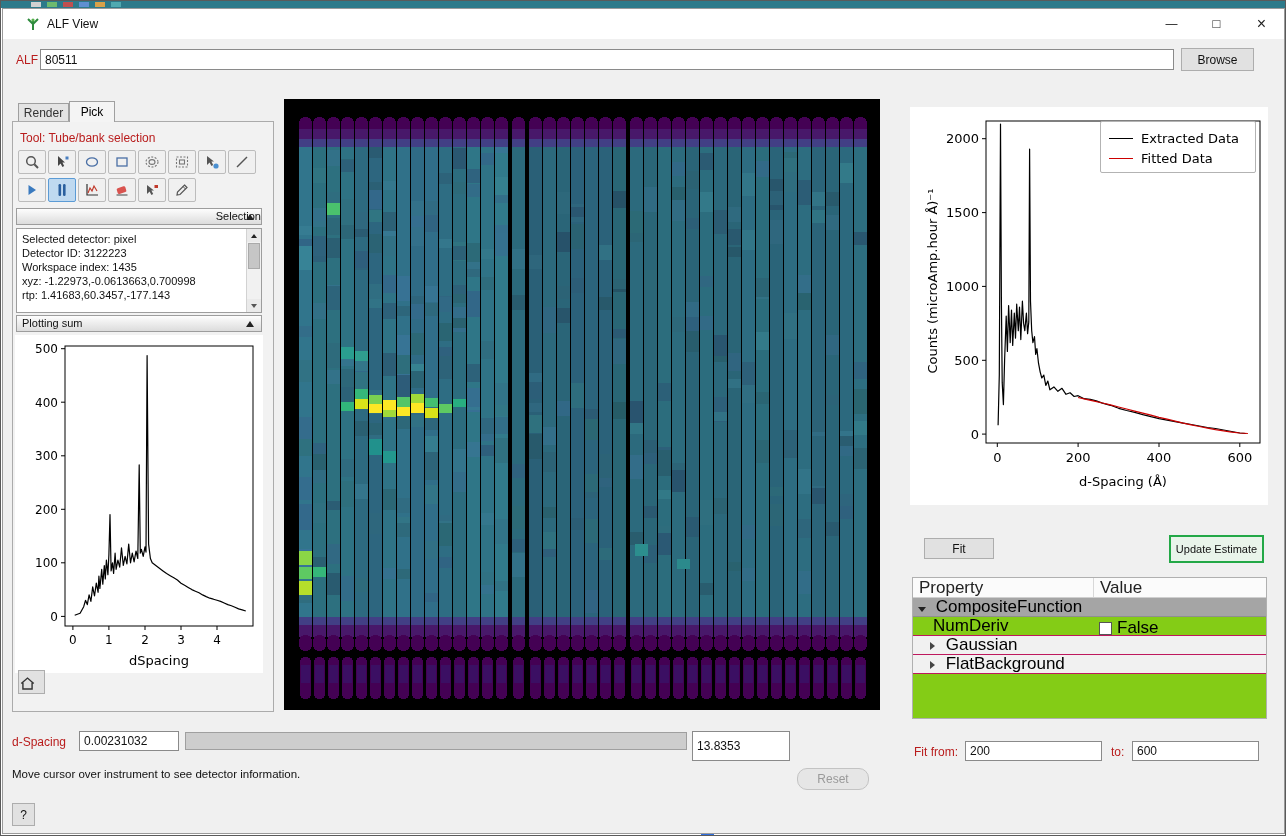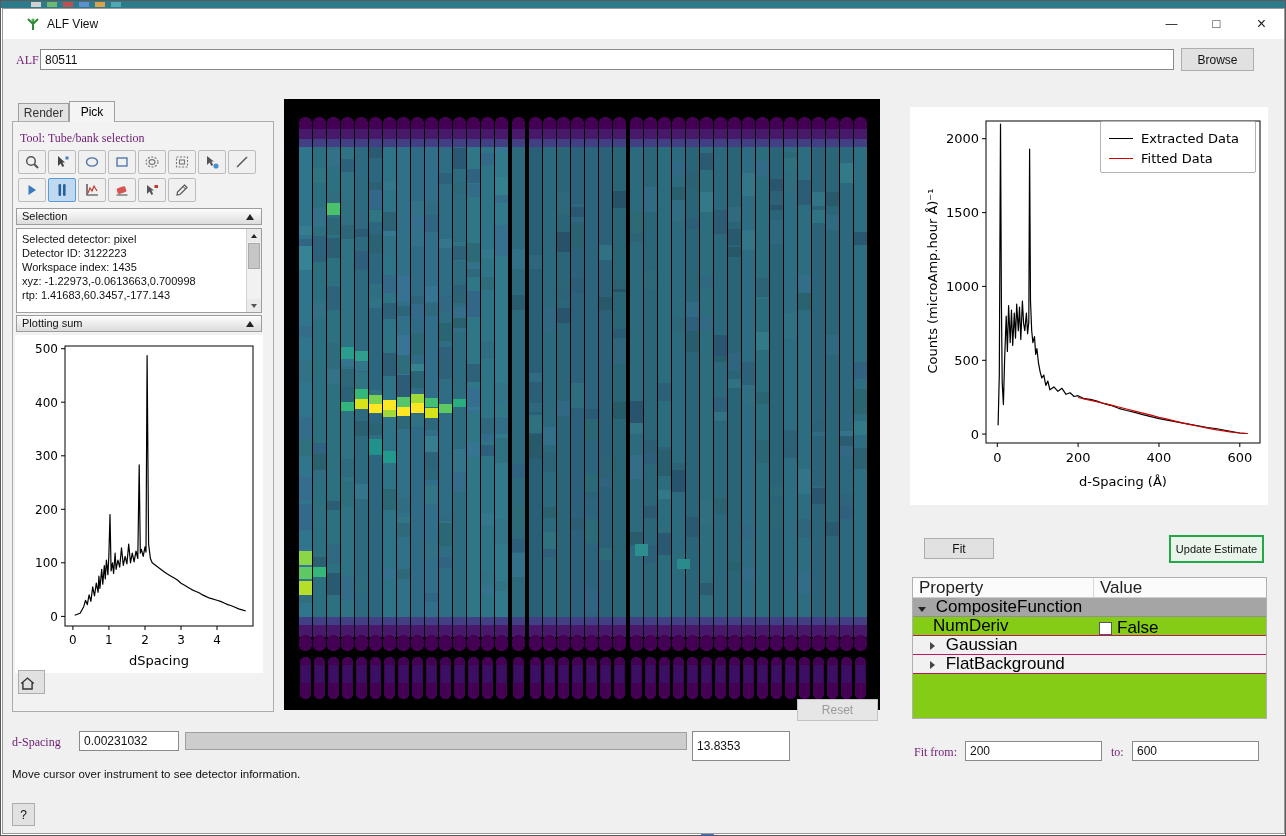--- a/index.html
+++ b/index.html
@@ -3,21 +3,21 @@
 <meta charset="utf-8">
 <style>
   * { box-sizing: border-box; margin: 0; padding: 0; }
   body { font-family: "Liberation Sans", sans-serif; background: #c9c9c9; }
   .page { position: relative; width: 1286px; height: 836px; background: #ffffff; border: 1px solid #5a5a5a; overflow: hidden; }
   .abs { position: absolute; }
   .win { position: absolute; left: 1px; top: 7px; width: 1283px; height: 826px; background: #f0f0f0; border: 1px solid #9a9a9a; }
   .titlebar { position: absolute; left: 0; top: 0; width: 100%; height: 30px; background: #ffffff; }
   .title-text { position: absolute; left: 44px; top: 0; line-height: 30px; font-size: 12px; color: #111; }
   .winctl { position: absolute; top: 0; width: 45px; height: 30px; text-align: center; line-height: 30px; font-size: 12px; color: #222; }
-  .label { font-size: 12px; color: #701a75; font-family: Liberation Serif, serif; }
+  .label { font-size: 12px; color: #b91c1c; }
   .tinput { position: absolute; background: #fff; border: 1px solid #8a8a8a; font-family: "Liberation Sans", sans-serif; font-size: 12px; padding: 0 4px; color: #111; }
   .btn { position: absolute; background: #e1e1e1; border: 1px solid #adadad; font-family: "Liberation Sans", sans-serif; font-size: 12px; color: #111; text-align: center; }
   .btn.disabled { background: #e6e6e6; border-color: #c3c3c3; color: #9a9a9a; }
   .tab { position: absolute; font-size: 12px; text-align: center; border: 1px solid #9f9f9f; }
   .tab.inactive { background: #e4e4e4; color: #333; }
   .tab.active { background: #f4f4f4; border-bottom: none; z-index: 3; }
   .panel { position: absolute; border: 1px solid #ababab; background: #f2f2f2; }
   .toolbtn { position: absolute; width: 28px; height: 24px; background: #f0f0f0; border: 1px solid #bcbcbc; border-radius: 2px; display: flex; align-items: center; justify-content: center; }
   .toolbtn.active { background: #bfd9f0; border-color: #5b9bd5; }
   .hdrbar { position: absolute; height: 17px; background: linear-gradient(#fdfdfd, #dcdcdc); border: 1px solid #9d9d9d; font-size: 11px; line-height: 15px; padding-left: 5px; color: #111; }
@@ -158,21 +158,21 @@
           <rect x="10.5" y="3" width="3.5" height="3" fill="#c0392b"></rect>
         </svg>
     </div>
     <div class="toolbtn" style="left:165px;top:169px;">
       <svg width="16" height="16" viewBox="0 0 16 16">
           <path d="M10.5 3 L13 5.5 L6 12.5 L3 13 L3.5 10 Z" stroke="#555" fill="none" stroke-width="1.2"></path>
           <line x1="9" y1="4.5" x2="11.5" y2="7" stroke="#555" stroke-width="1"></line>
         </svg>
     </div>
 
-    <div class="hdrbar" style="left:13px;top:199px;width:246px;">
+    <div class="hdrbar" style="left:13px;top:199px;width:246px;text-align:right;">
       <span>Selection</span>
       <div class="tri-up"></div>
     </div>
     <div class="abs" style="left:13px;top:219px;width:246px;height:85px;background:#fff;border:1px solid #9d9d9d;">
       <div class="infotext" style="width:228px;">
         <div>Selected detector: pixel</div>
         <div>Detector ID: 3122223</div>
         <div>Workspace index: 1435</div>
         <div>xyz: -1.22973,-0.0613663,0.700998</div>
         <div>rtp: 1.41683,60.3457,-177.143</div>
@@ -999,19 +999,19 @@
 
     <div class="abs label" style="left:911px;top:736px;">Fit from:</div>
     <input class="tinput" style="left: 962px; top: 732px; width: 137px; height: 20px;" value="200">
     <div class="abs label" style="left:1108px;top:736px;">to:</div>
     <input class="tinput" style="left: 1129px; top: 732px; width: 127px; height: 20px;" value="600">
 
     <div class="abs label" style="left:9px;top:726px;">d-Spacing</div>
     <input class="tinput" style="left: 76px; top: 722px; width: 100px; height: 20px;" value="0.00231032">
     <div class="slider" style="left:182px;top:723px;width:502px;height:18px;"></div>
     <input class="tinput" style="left: 689px; top: 722px; width: 98px; height: 30px;" value="13.8353">
-    <button class="btn disabled" style="left:794px;top:690px;width:81px;height:22px;">Reset</button>
+    <button class="btn disabled" style="left:794px;top:759px;width:72px;height:22px;border-radius:10px;">Reset</button>
 
     <div class="abs" style="left:9px;top:759px;font-size:11.5px;color:#111;">Move cursor over instrument to see detector information.</div>
     <button class="btn" style="left:9px;top:794px;width:23px;height:23px;">?</button>
 
   </div>
 </div>
 
 </body></html>

